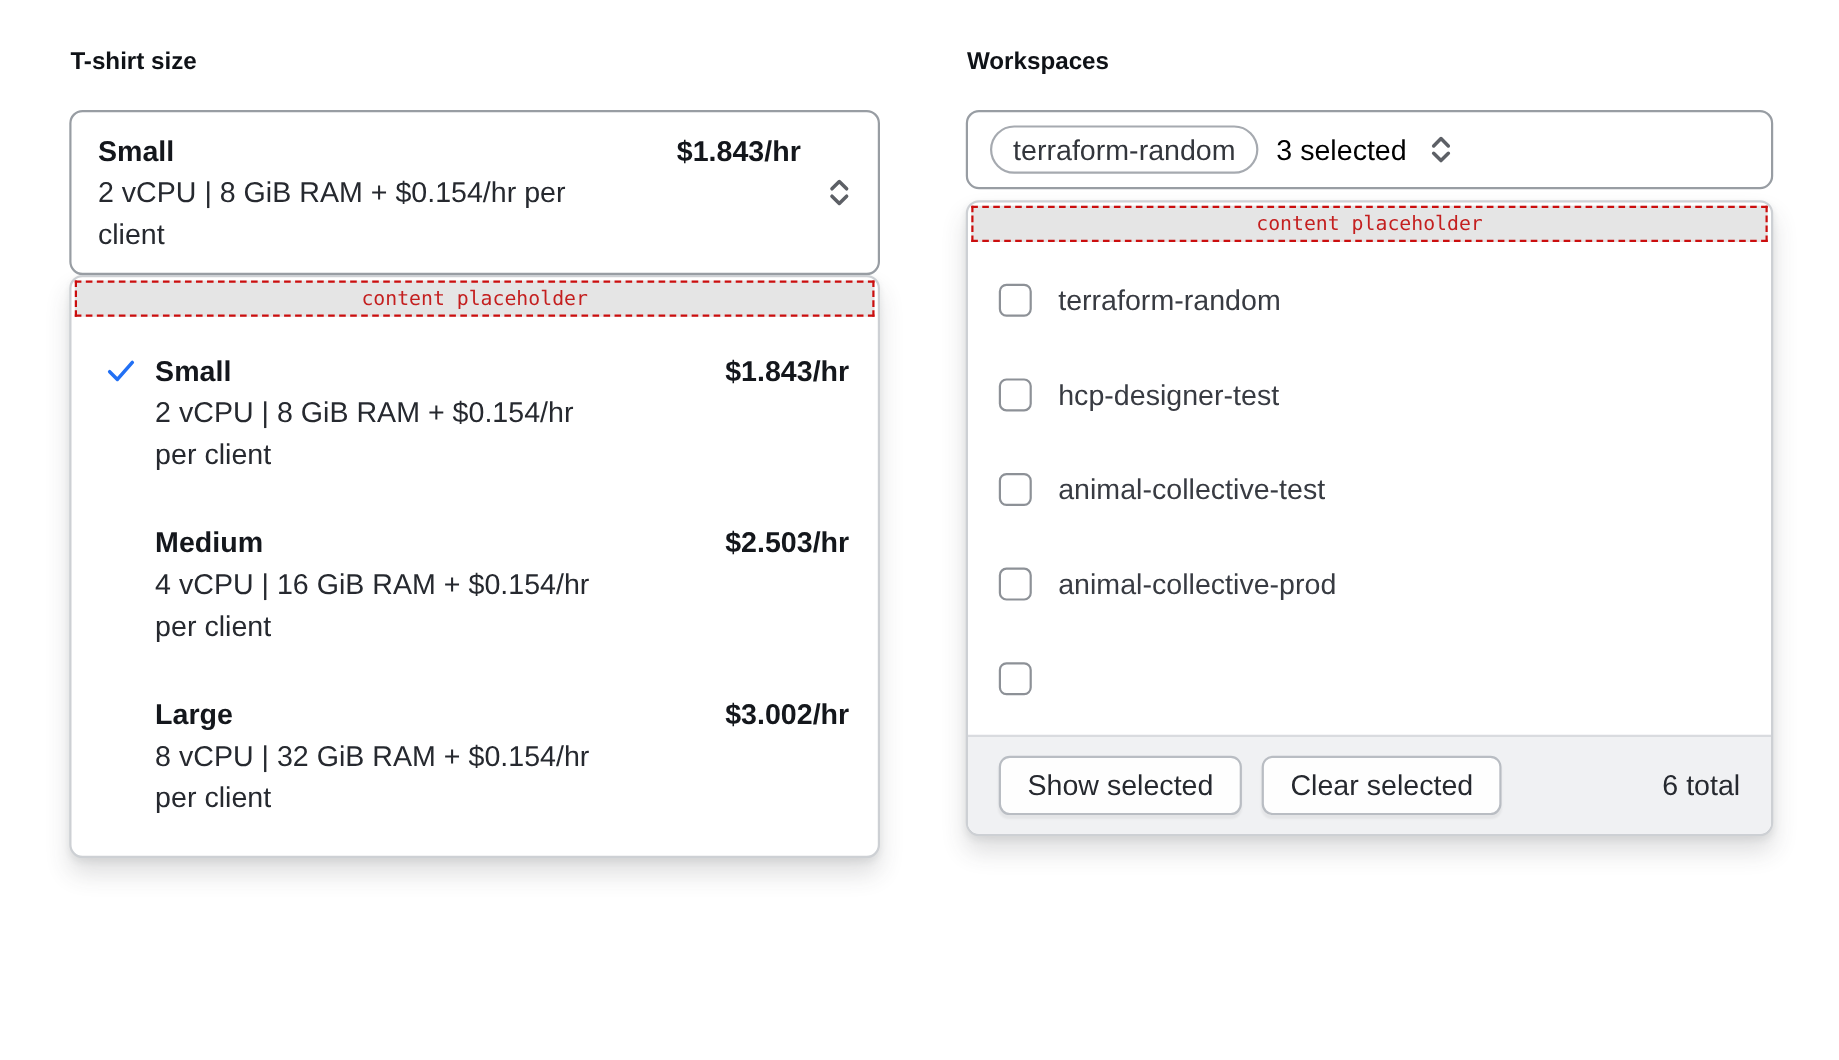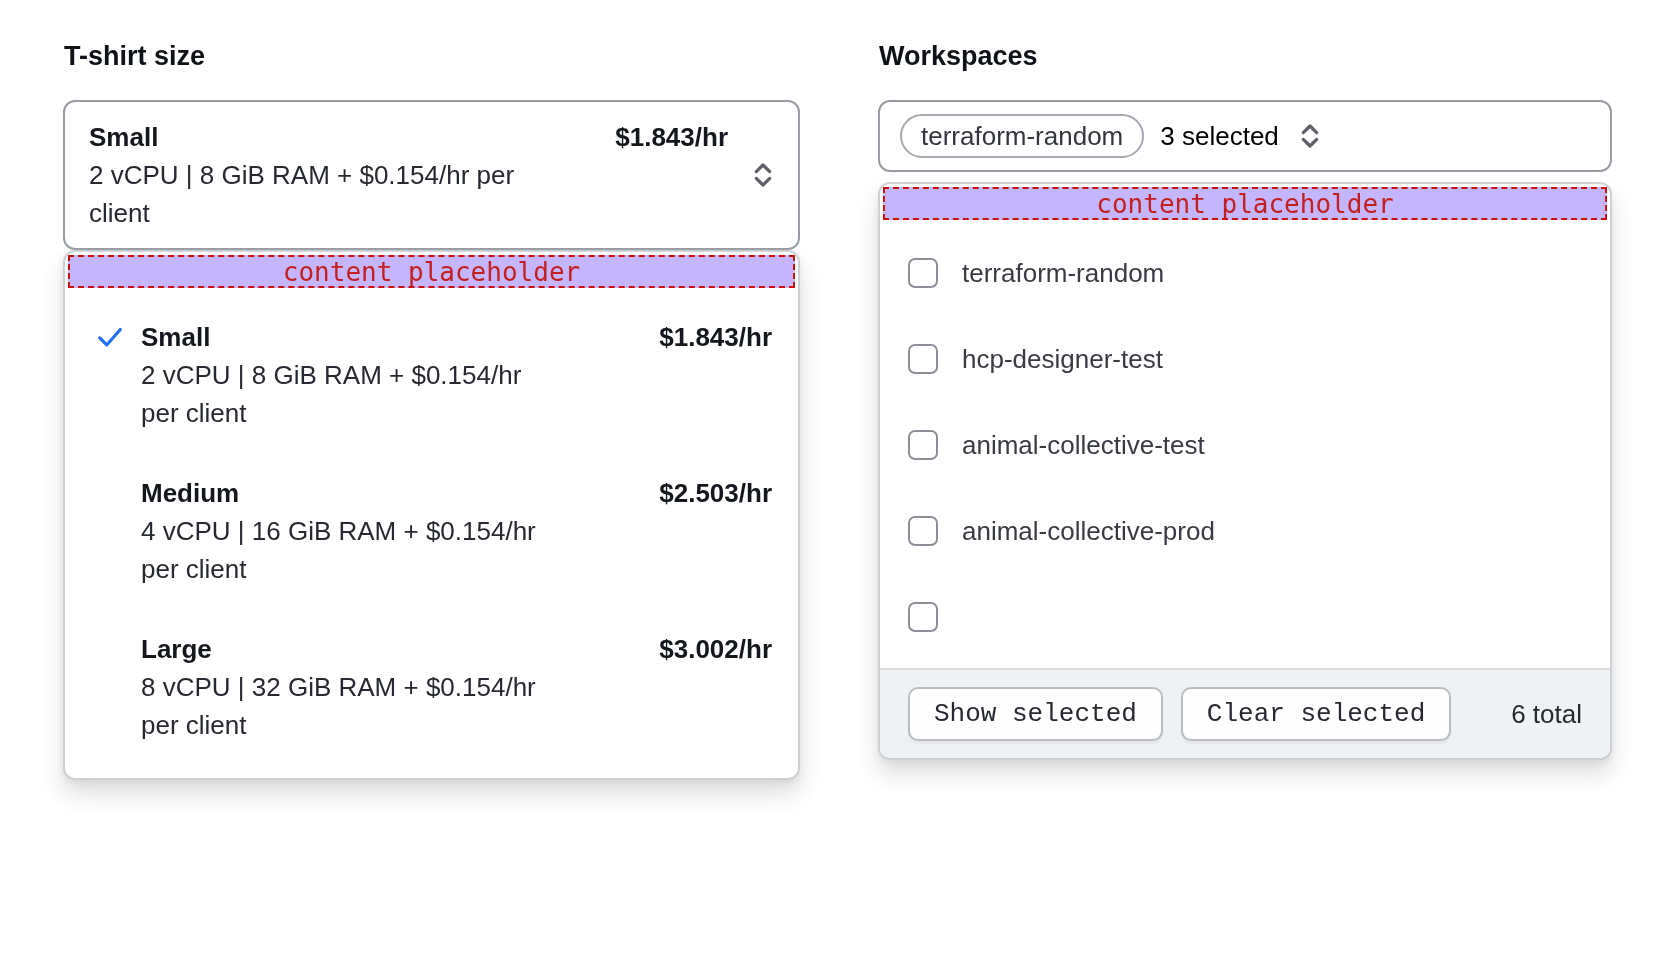--- a/index.html
+++ b/index.html
@@ -8,21 +8,21 @@
     width: 1672px; height: 964px; overflow: hidden;
     background: #ffffff;
     font-family: "Liberation Sans", sans-serif;
     color: #1b1e24;
   }
   .layout { display: flex; padding: 40px 0 0 63px; gap: 78px; }
   .col-left  { width: 737px; flex: none; }
   .col-right { width: 734px; flex: none; }
 
   .field-label {
-    font-size: 27px; line-height: 32px; font-weight: 700;
+    font-size: 22px; line-height: 32px; font-weight: 700;
     color: #0f1217; margin: 0 0 28px 1px;
   }
 
   
   .select-trigger {
     position: relative;
     border: 2px solid #989da3; border-radius: 12px;
     background: #fff;
     padding: 16px 70px 16px 24px;
     min-height: 148px;
@@ -41,23 +41,23 @@
 
   .listbox {
     margin-top: 0px;
     background: #fff;
     border: 2px solid #cdd0d4; border-radius: 12px;
     box-shadow: 0 14px 22px rgba(54,58,65,.16), 0 3px 6px rgba(54,58,65,.08);
     padding-bottom: 34px;
   }
   .placeholder-bar {
     margin: 3px 3px 0 3px; height: 33px;
-    background: #c4b5fd; border: 2px dashed #cb0e0e;
+    background: #e5e5e5; border: 2px dashed #cb0e0e;
     color: #c41f1f; font-family: "DejaVu Sans Mono", monospace;
-    font-size: 26px; line-height: 28px;
+    font-size: 18px; line-height: 28px;
     display: flex; align-items: center; justify-content: center;
   }
   .options { padding: 30px 26px 0 30px; display: flex; flex-direction: column; gap: 42px; }
   .option { display: flex; gap: 12px; }
   .option-check { width: 34px; flex: none; padding-top: 4px; }
   .option-body { flex: 1; min-width: 0; }
   .option-title-row {
     display: flex; justify-content: space-between; align-items: baseline;
     font-size: 26px; line-height: 38px; font-weight: 700; color: #14171c;
   }
@@ -96,21 +96,21 @@
   .ws-option-label { font-size: 26px; line-height: 38px; color: #383b42; max-width: 548px; }
 
   .ws-footer {
     display: flex; align-items: center; gap: 18px;
     background: #f0f1f3; border-top: 2px solid #d9dbdf;
     padding: 17px 28px;
   }
   .btn {
     background: #fefefe; border: 2px solid #b9bdc3; border-radius: 10px;
     padding: 7px 24px; font-size: 26px; line-height: 36px; font-weight: 500;
-    color: #26292f; font-family: Liberation Mono, monospace;
+    color: #26292f; font-family: Liberation Sans, sans-serif;
     box-shadow: 0 3px 2px rgba(0,0,0,.05); cursor: pointer;
   }
   .ws-total { margin-left: auto; font-size: 26px; color: #26292f; }
 
   svg { display: block; }
 </style>
 </head>
 <body>
 
 <div class="layout">

